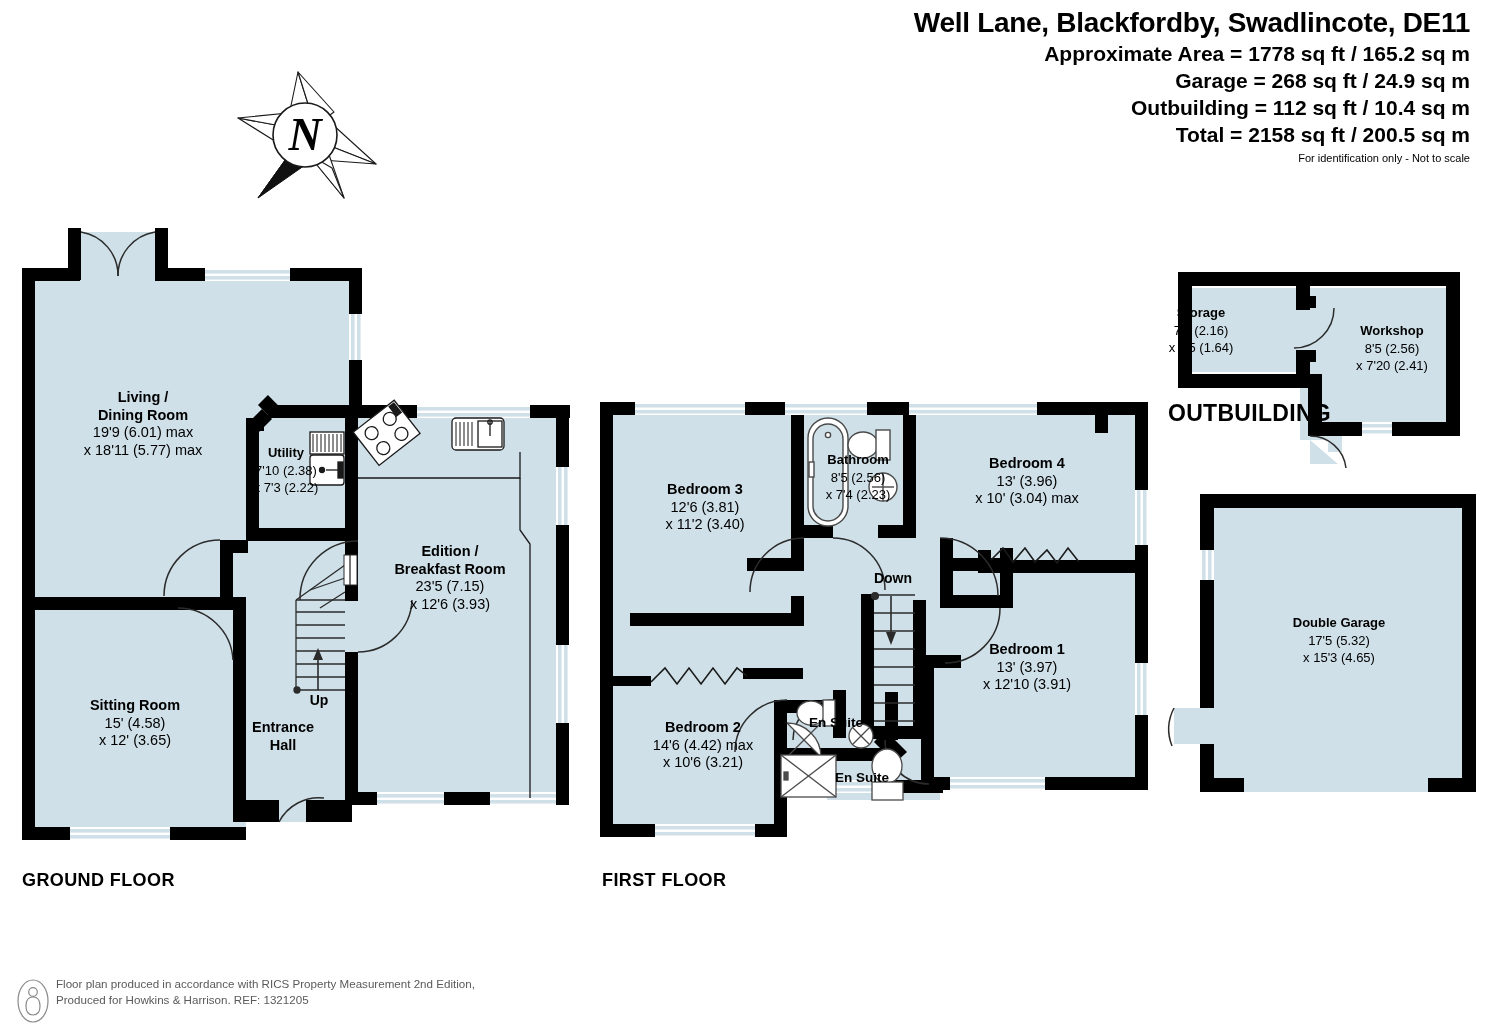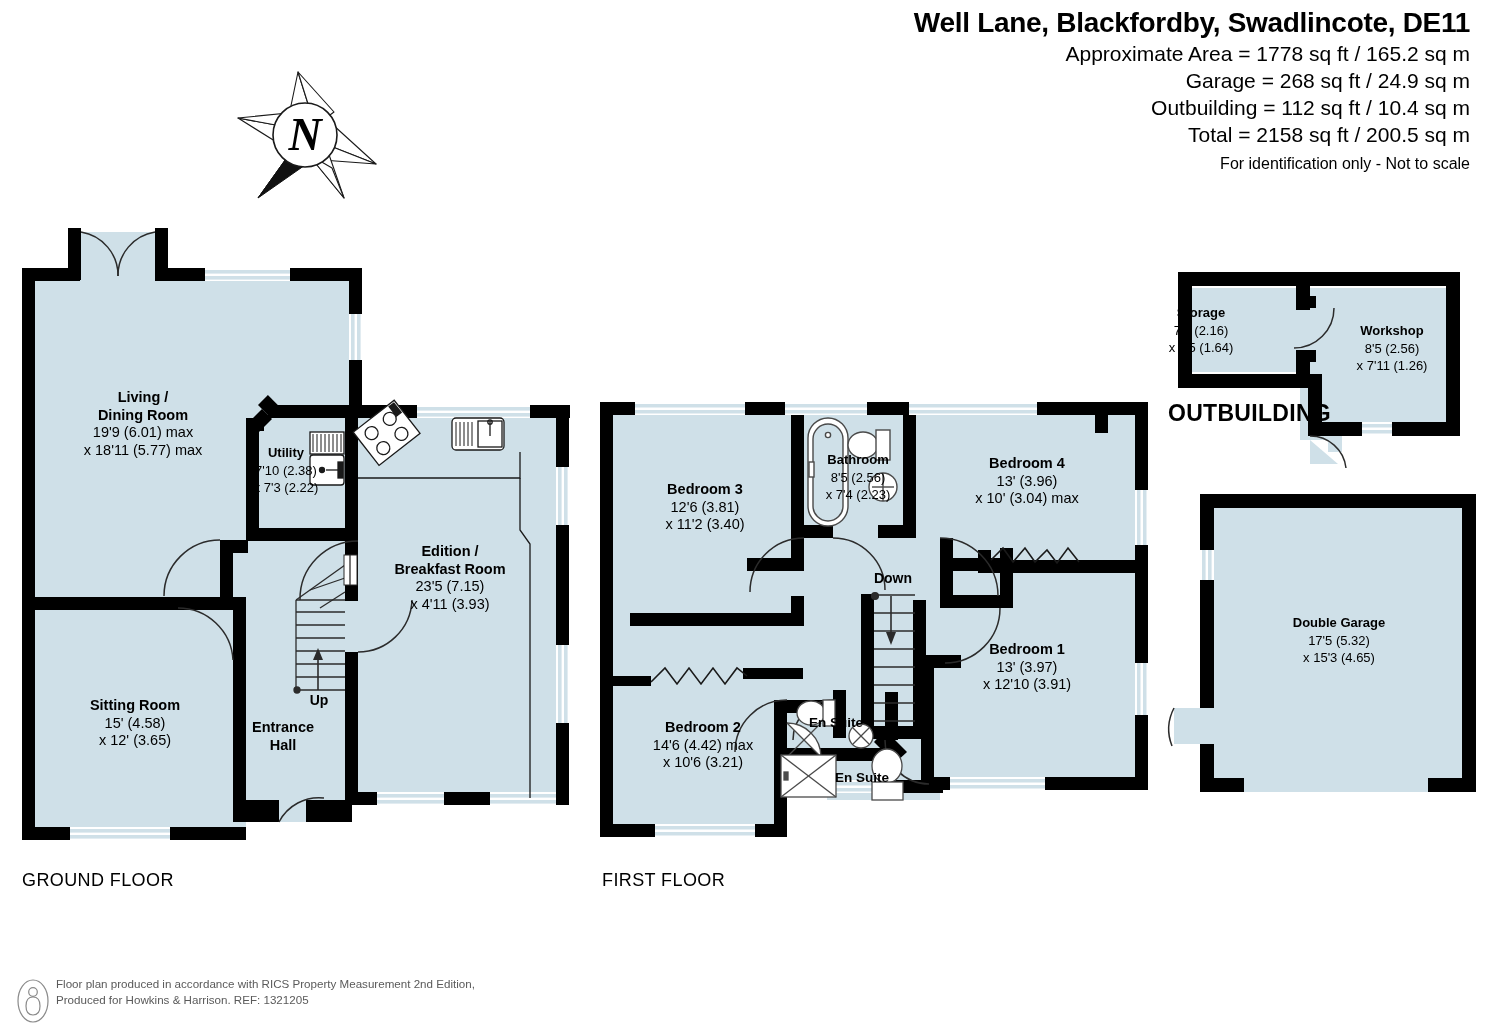--- a/index.html
+++ b/index.html
@@ -6,32 +6,32 @@
   body{
     width:1488px;height:1032px;position:relative;overflow:hidden;
     font-family:"Liberation Sans","DejaVu Sans",sans-serif;
     color:#000;
   }
   .abs{position:absolute;}
 
   
   #header{position:absolute;left:0;top:0;width:1470px;text-align:right;}
   #title{font-size:28px;font-weight:bold;letter-spacing:-0.3px;line-height:34px;margin-top:6px;}
-  .area-line{font-size:21px;line-height:27px;font-weight:normal;}
-  #notscale{font-size:16px;line-height:20px;margin-top:6px;}
+  .area-line{font-size:21px;line-height:27px;font-weight:bold;}
+  #notscale{font-size:11px;line-height:20px;}
 
   
   #compass{left:236px;top:68px;width:160px;height:140px;}
 
   
   .plan{position:absolute;}
   .plan svg{display:block;overflow:visible;}
 
   
-  .floor-caption{font-size:18px;font-weight:normal;letter-spacing:0.4px;}
+  .floor-caption{font-size:18px;font-weight:bold;letter-spacing:0.4px;}
 
   
   .rlabel{position:absolute;text-align:center;line-height:17.5px;white-space:nowrap;
           transform:translate(-50%,-50%);}
   .rlabel .rn{font-size:14.5px;font-weight:bold;display:block;}
   .rlabel .rd{font-size:14.5px;font-weight:normal;display:block;}
   .rlabel.small .rn{font-size:13px;}
   .rlabel.small .rd{font-size:13px;}
   .nameonly{position:absolute;font-size:14.5px;font-weight:bold;transform:translate(-50%,-50%);white-space:nowrap;}
   .nameonly.sm{font-size:13.5px;}
@@ -265,21 +265,21 @@
 </div>
 <div class="rlabel small" style="left:286px;top:470px;">
   <span class="rn">Utility</span>
   <span class="rd">7'10 (2.38)</span>
   <span class="rd">x 7'3 (2.22)</span>
 </div>
 <div class="rlabel" style="left:450px;top:578px;">
   <span class="rn">Edition /</span>
   <span class="rn">Breakfast Room</span>
   <span class="rd">23'5 (7.15)</span>
-  <span class="rd">x 4'11 (3.93)</span>
+  <span class="rd">x 12'6 (3.93)</span>
 </div>
 <div class="rlabel" style="left:135px;top:723px;">
   <span class="rn">Sitting Room</span>
   <span class="rd">15' (4.58)</span>
   <span class="rd">x 12' (3.65)</span>
 </div>
 <div class="rlabel" style="left:283px;top:736px;">
   <span class="rn">Entrance</span>
   <span class="rn">Hall</span>
 </div>
@@ -507,21 +507,21 @@
 </svg>
 </div>
 <div class="rlabel small" style="left:1201px;top:330px;">
   <span class="rn">Storage</span>
   <span class="rd">7'1 (2.16)</span>
   <span class="rd">x 5'5 (1.64)</span>
 </div>
 <div class="rlabel small" style="left:1392px;top:348px;">
   <span class="rn">Workshop</span>
   <span class="rd">8'5 (2.56)</span>
-  <span class="rd">x 7'11 (1.26)</span>
+  <span class="rd">x 7'20 (2.41)</span>
 </div>
 <div class="abs" id="outb-caption">OUTBUILDING</div>
 
 <div class="plan" style="left:1180px;top:480px;">
 <svg width="308" height="330" viewBox="0 0 308 330">
   <g fill="#cfe0e8">
     <rect x="28" y="26" width="258" height="286"></rect>
     <path d="M28,228 L-6,228 L-6,264 L28,264 Z"></path>
   </g>
   <g fill="#000000">

